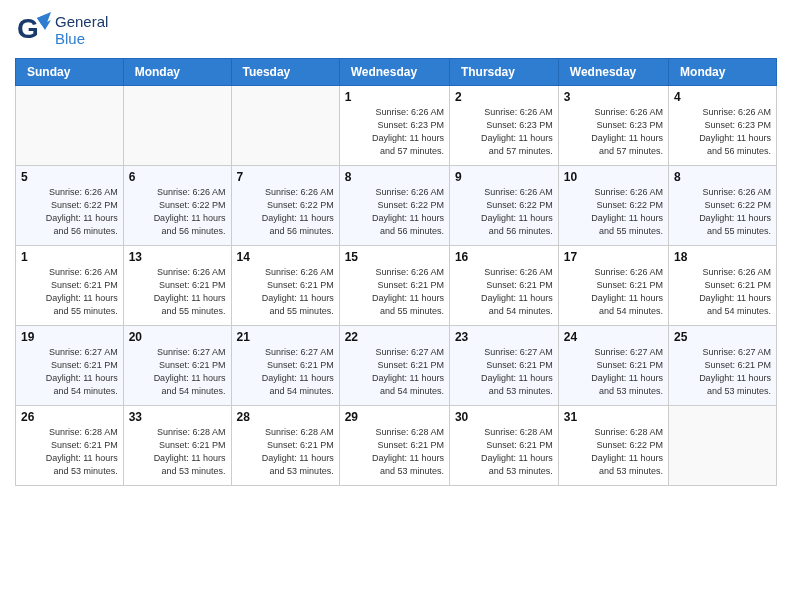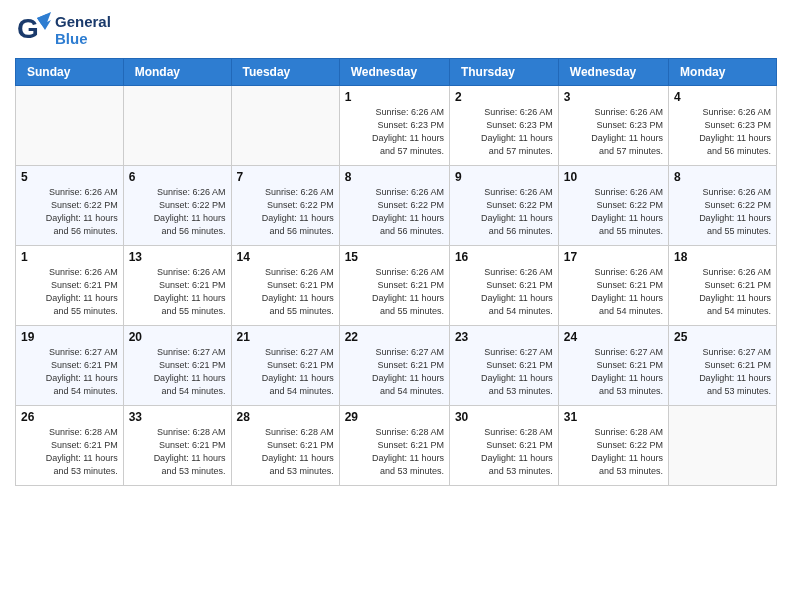--- a/index.html
+++ b/index.html
@@ -93,22 +93,22 @@
   <div class="header">
     <div class="logo">
       <div>
         <svg width="36" height="36" viewBox="0 0 36 36">
           <text x="2" y="28" font-size="28" fill="#1a3a6b" font-weight="bold" font-family="Arial">G</text>
           <polyline points="22,8 32,4 28,14 36,10 30,20" fill="#2e7dd1" stroke="none"></polyline>
           <polygon points="22,8 36,2 30,18 26,14" fill="#2e7dd1"></polygon>
         </svg>
       </div>
       <div>
-        <div style="font-size:15px;font-weight:bold;color:#1a3a6b;line-height:1.15;">General</div>
-        <div style="font-size:15px;font-weight:bold;color:#2e7dd1;line-height:1.15;">Blue</div>
+        <div style="font-size:15px;font-weight:normal;color:#1a3a6b;line-height:1.15;">General</div>
+        <div style="font-size:15px;font-weight:normal;color:#2e7dd1;line-height:1.15;">Blue</div>
       </div>
     </div>
     <div class="title-block">
       <div class="month-title"></div>
       <div class="location-title"></div>
     </div>
   </div>
 
   <table class="calendar">
     <thead>

